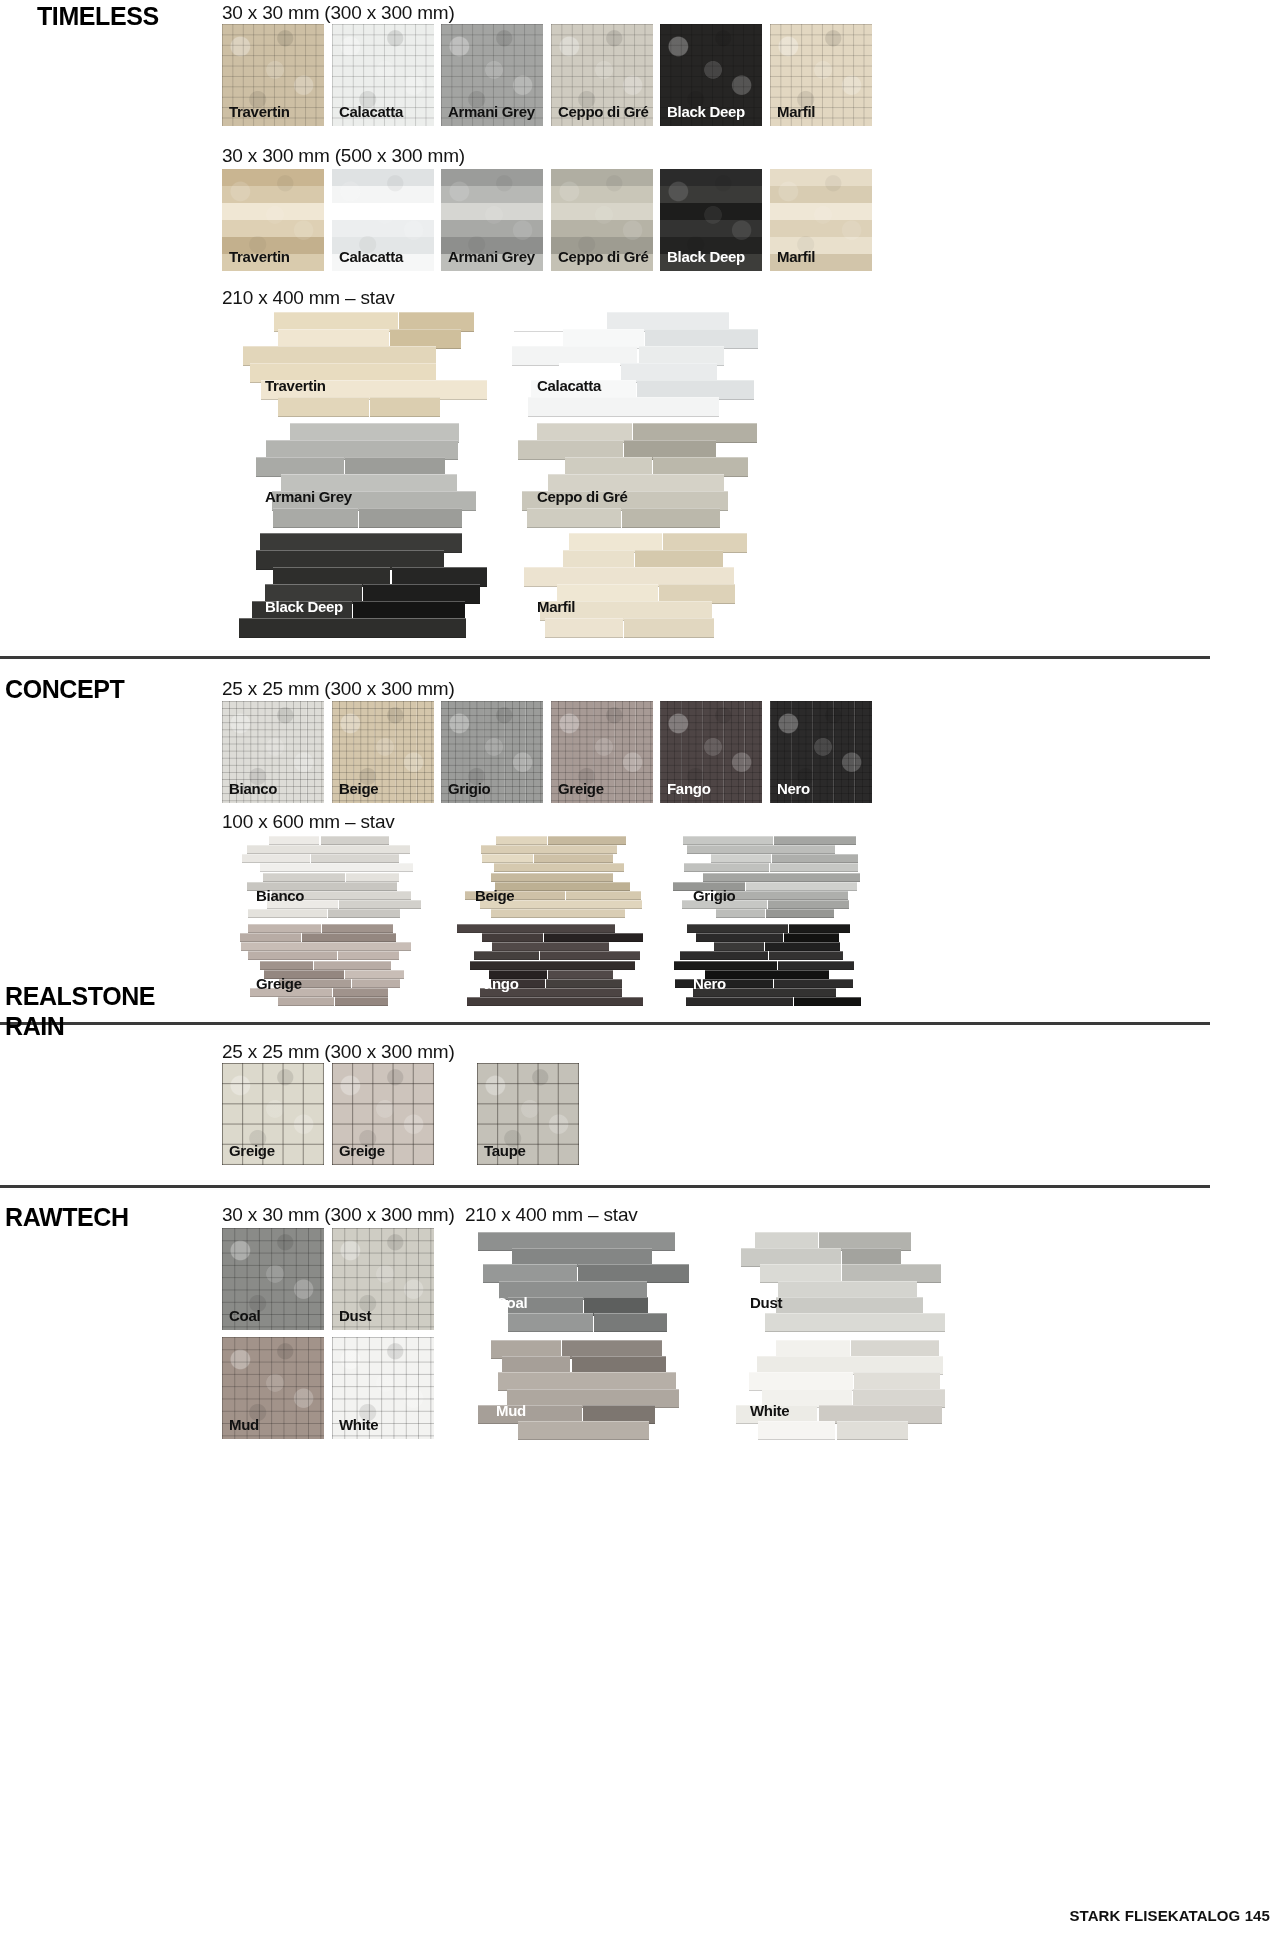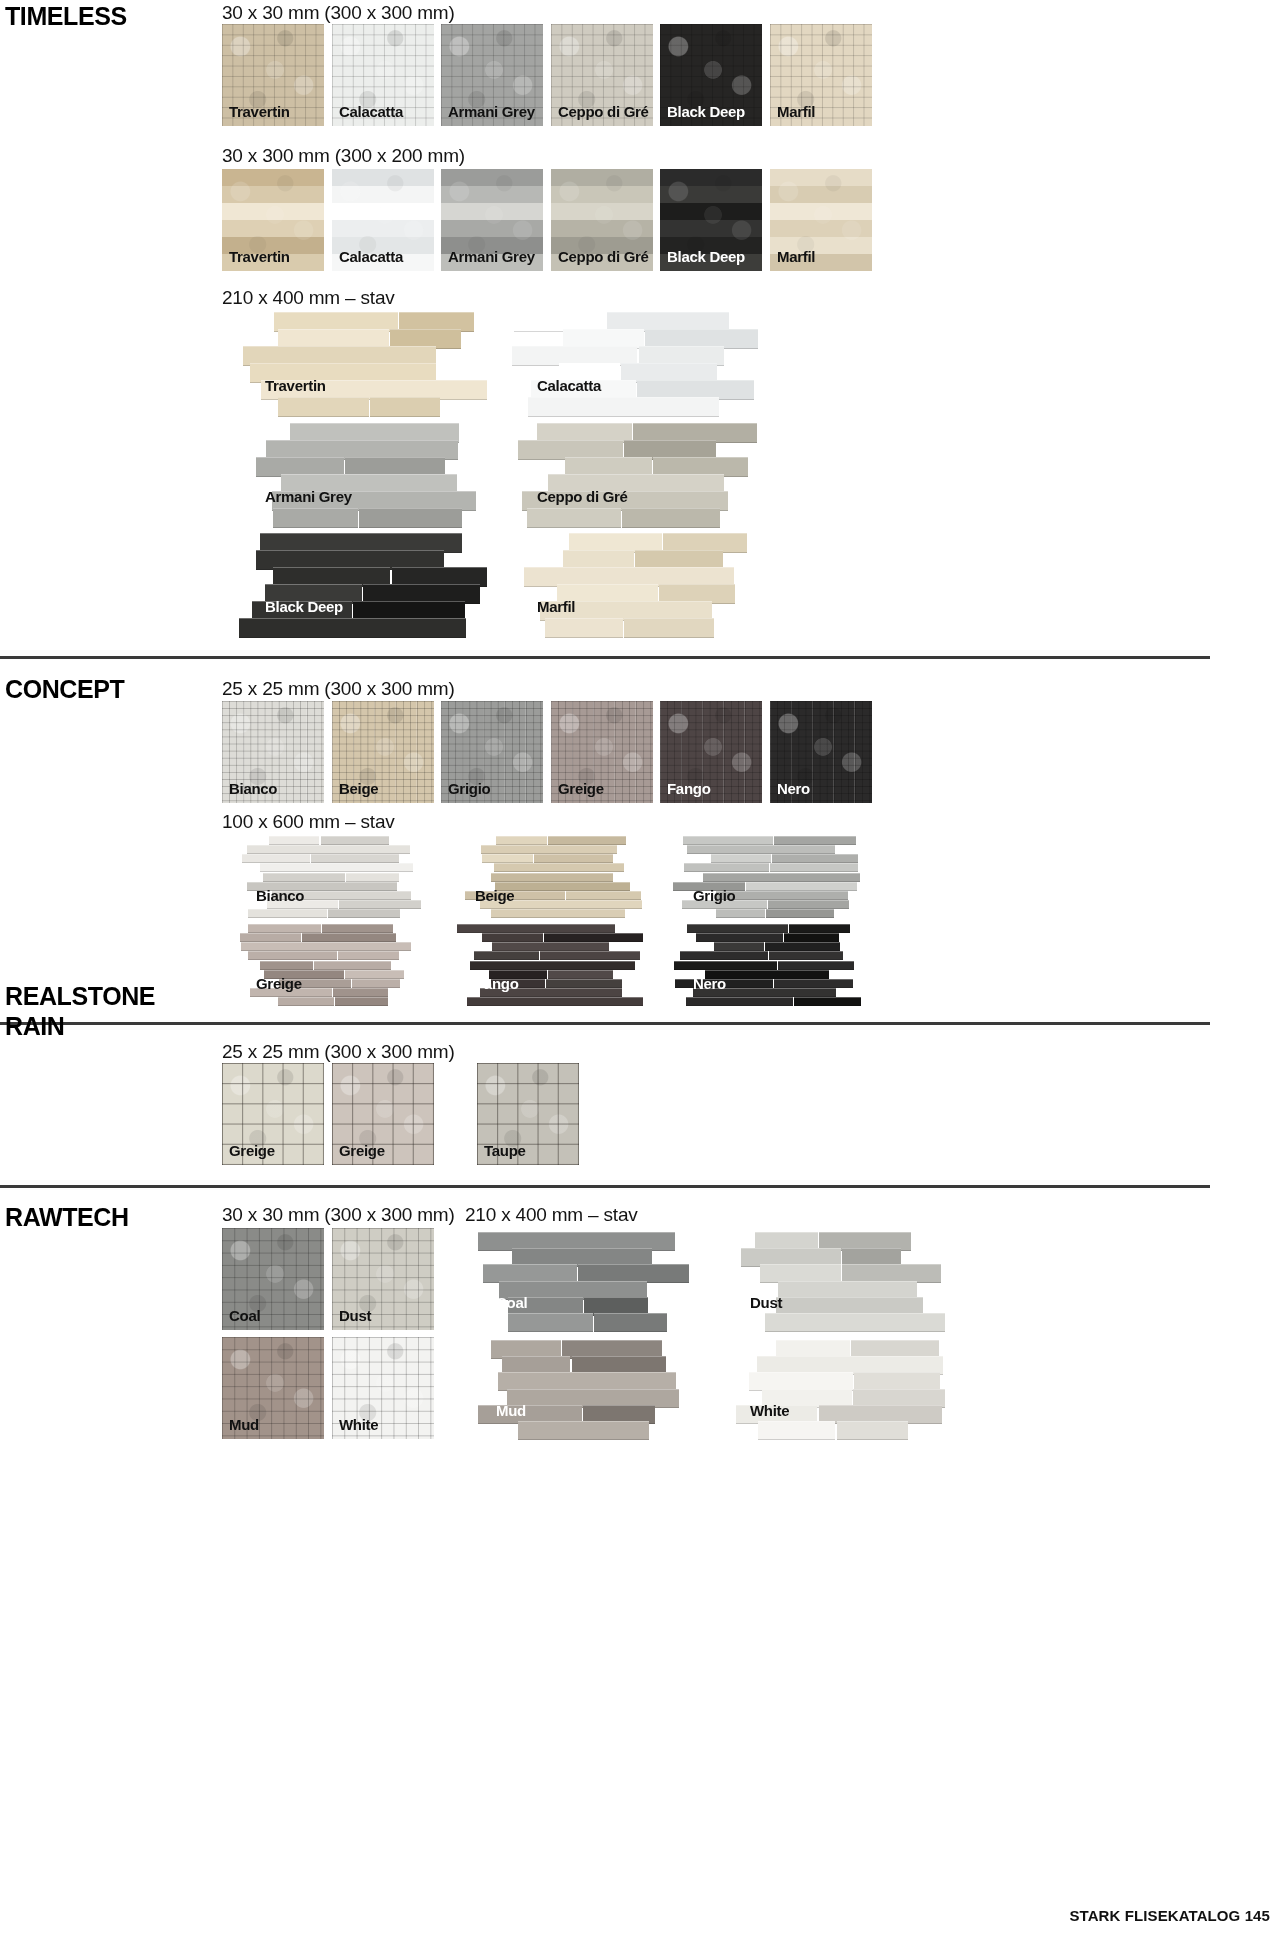--- a/index.html
+++ b/index.html
@@ -124,21 +124,21 @@
     color: #111;
     white-space: nowrap;
   }
 </style>
 </head>
 <body>
 
 <div class="page">
 
   <div class="section">
-    <div class="brand" style="top:2px;">TIMELESS</div>
+    <div class="brand" style="top:2px;margin-left:32px;">TIMELESS</div>
 
     <div class="size-label" style="left:222px; top:2px;">30 x 30 mm (300 x 300 mm)</div>
     <div id="t-g0">
         <div class="swatch" style="left:222px; top:24px; width:102px; height:102px; background:#cdbfa4;">
           <div class="tex">
             <div class="noise"></div>
             <div class="grid-fine"></div>
           </div>
           <div class="sw-label lbl-dark">Travertin</div>
         </div>
@@ -172,21 +172,21 @@
         </div>
         <div class="swatch" style="left:770px; top:24px; width:102px; height:102px; background:#e2d7c1;">
           <div class="tex">
             <div class="noise"></div>
             <div class="grid-fine"></div>
           </div>
           <div class="sw-label lbl-dark">Marfil</div>
         </div>
       </div>
 
-    <div class="size-label" style="left:222px; top:145px;">30 x 300 mm (300 x 200 mm)</div>
+    <div class="size-label" style="left:222px; top:145px;">30 x 300 mm (500 x 300 mm)</div>
     <div id="t-g1">
         <div class="swatch" style="left:222px; top:169px; width:102px; height:102px;">
           <div class="stripes">
             <div style="background:#c9b591;"></div>
             <div style="background:#d8c9ab;"></div>
             <div style="background:#f0e7d4;"></div>
             <div style="background:#ded0b4;"></div>
             <div style="background:#c3b08d;"></div>
             <div style="background:#d9cbad;"></div>
           </div>

